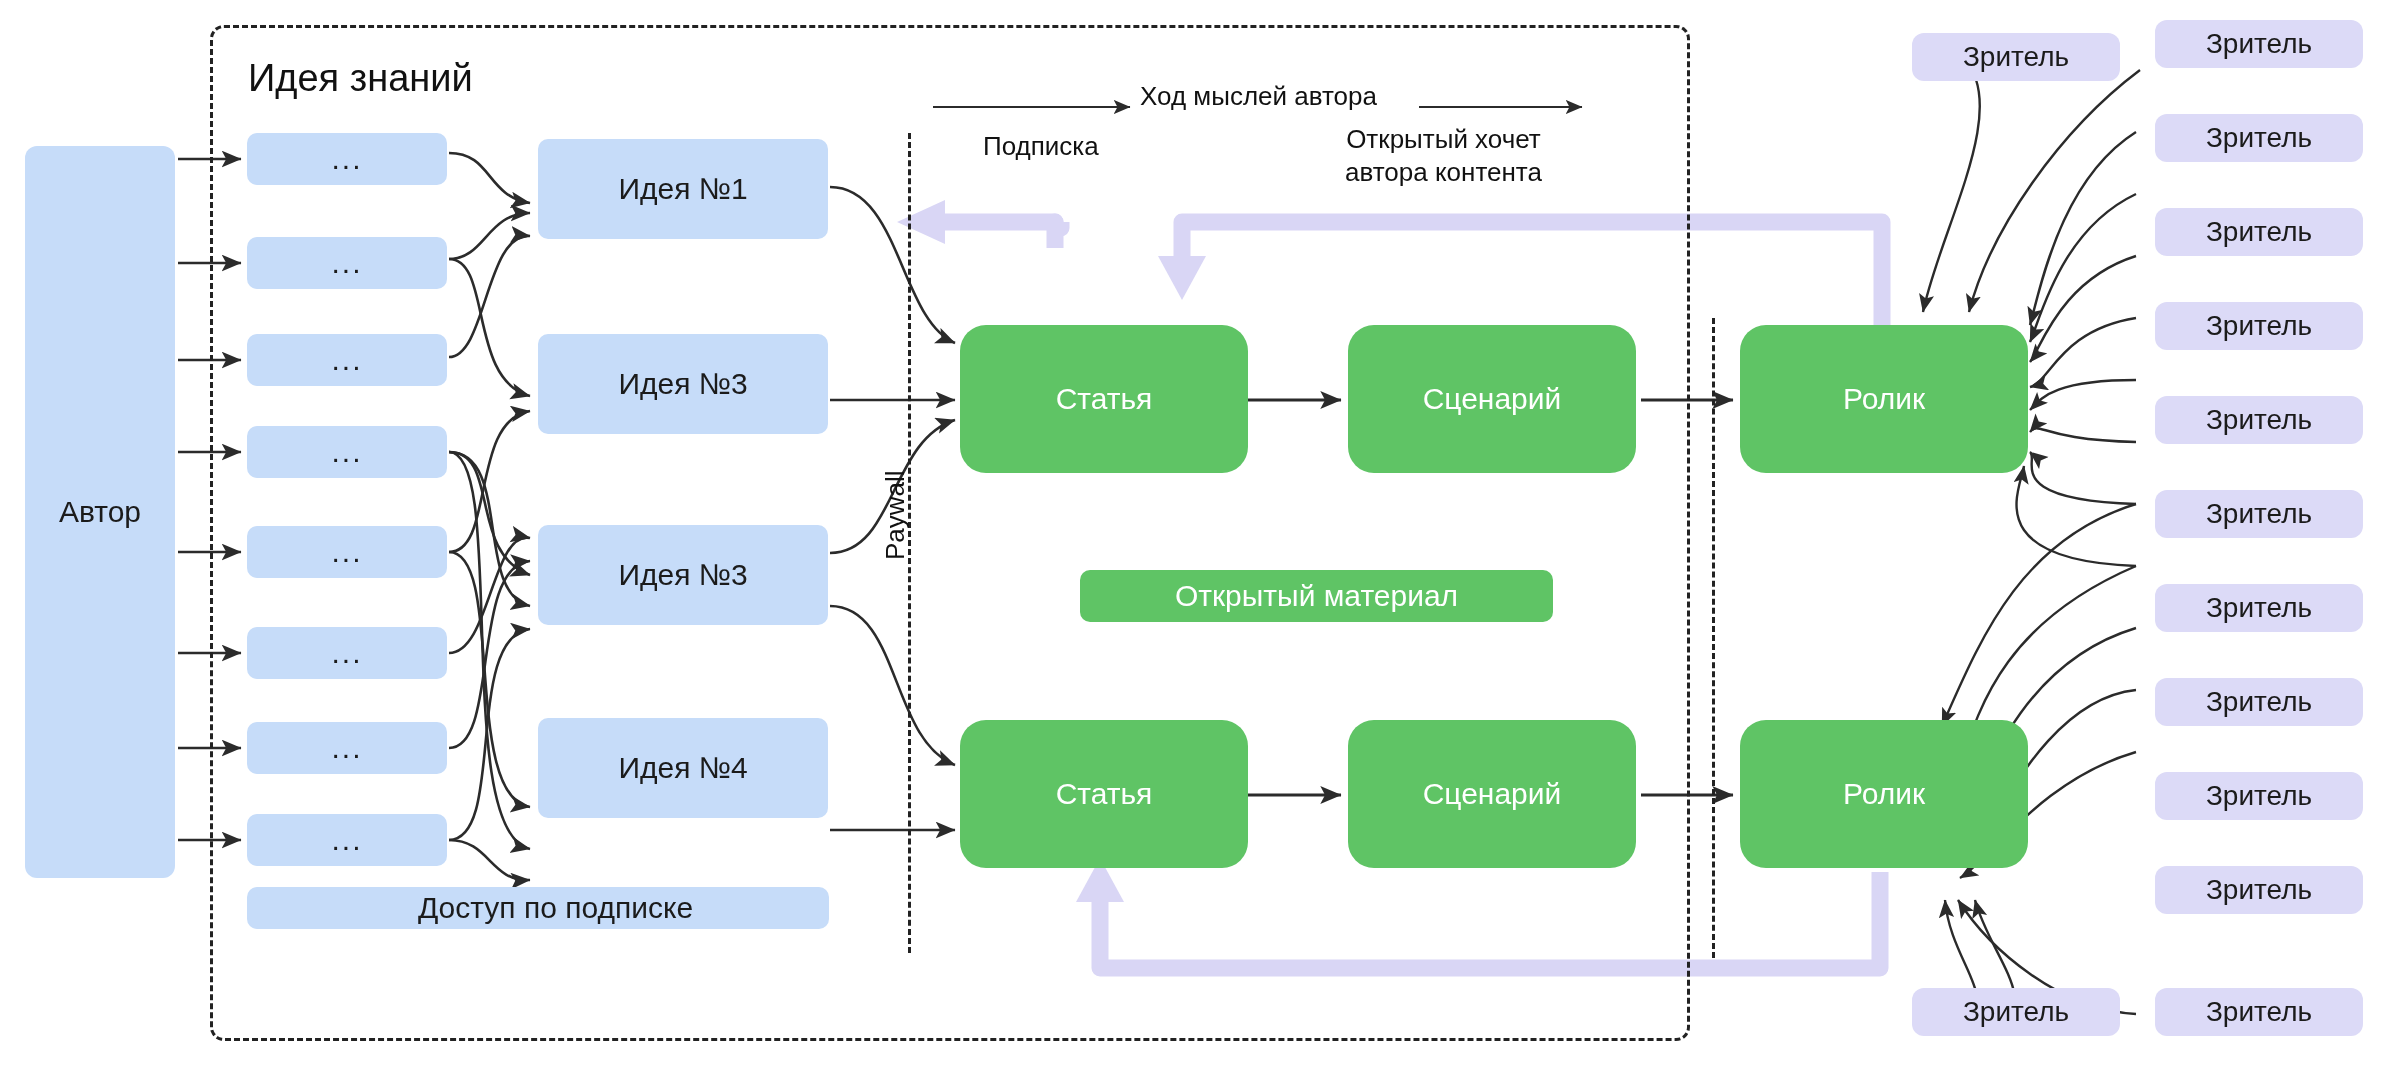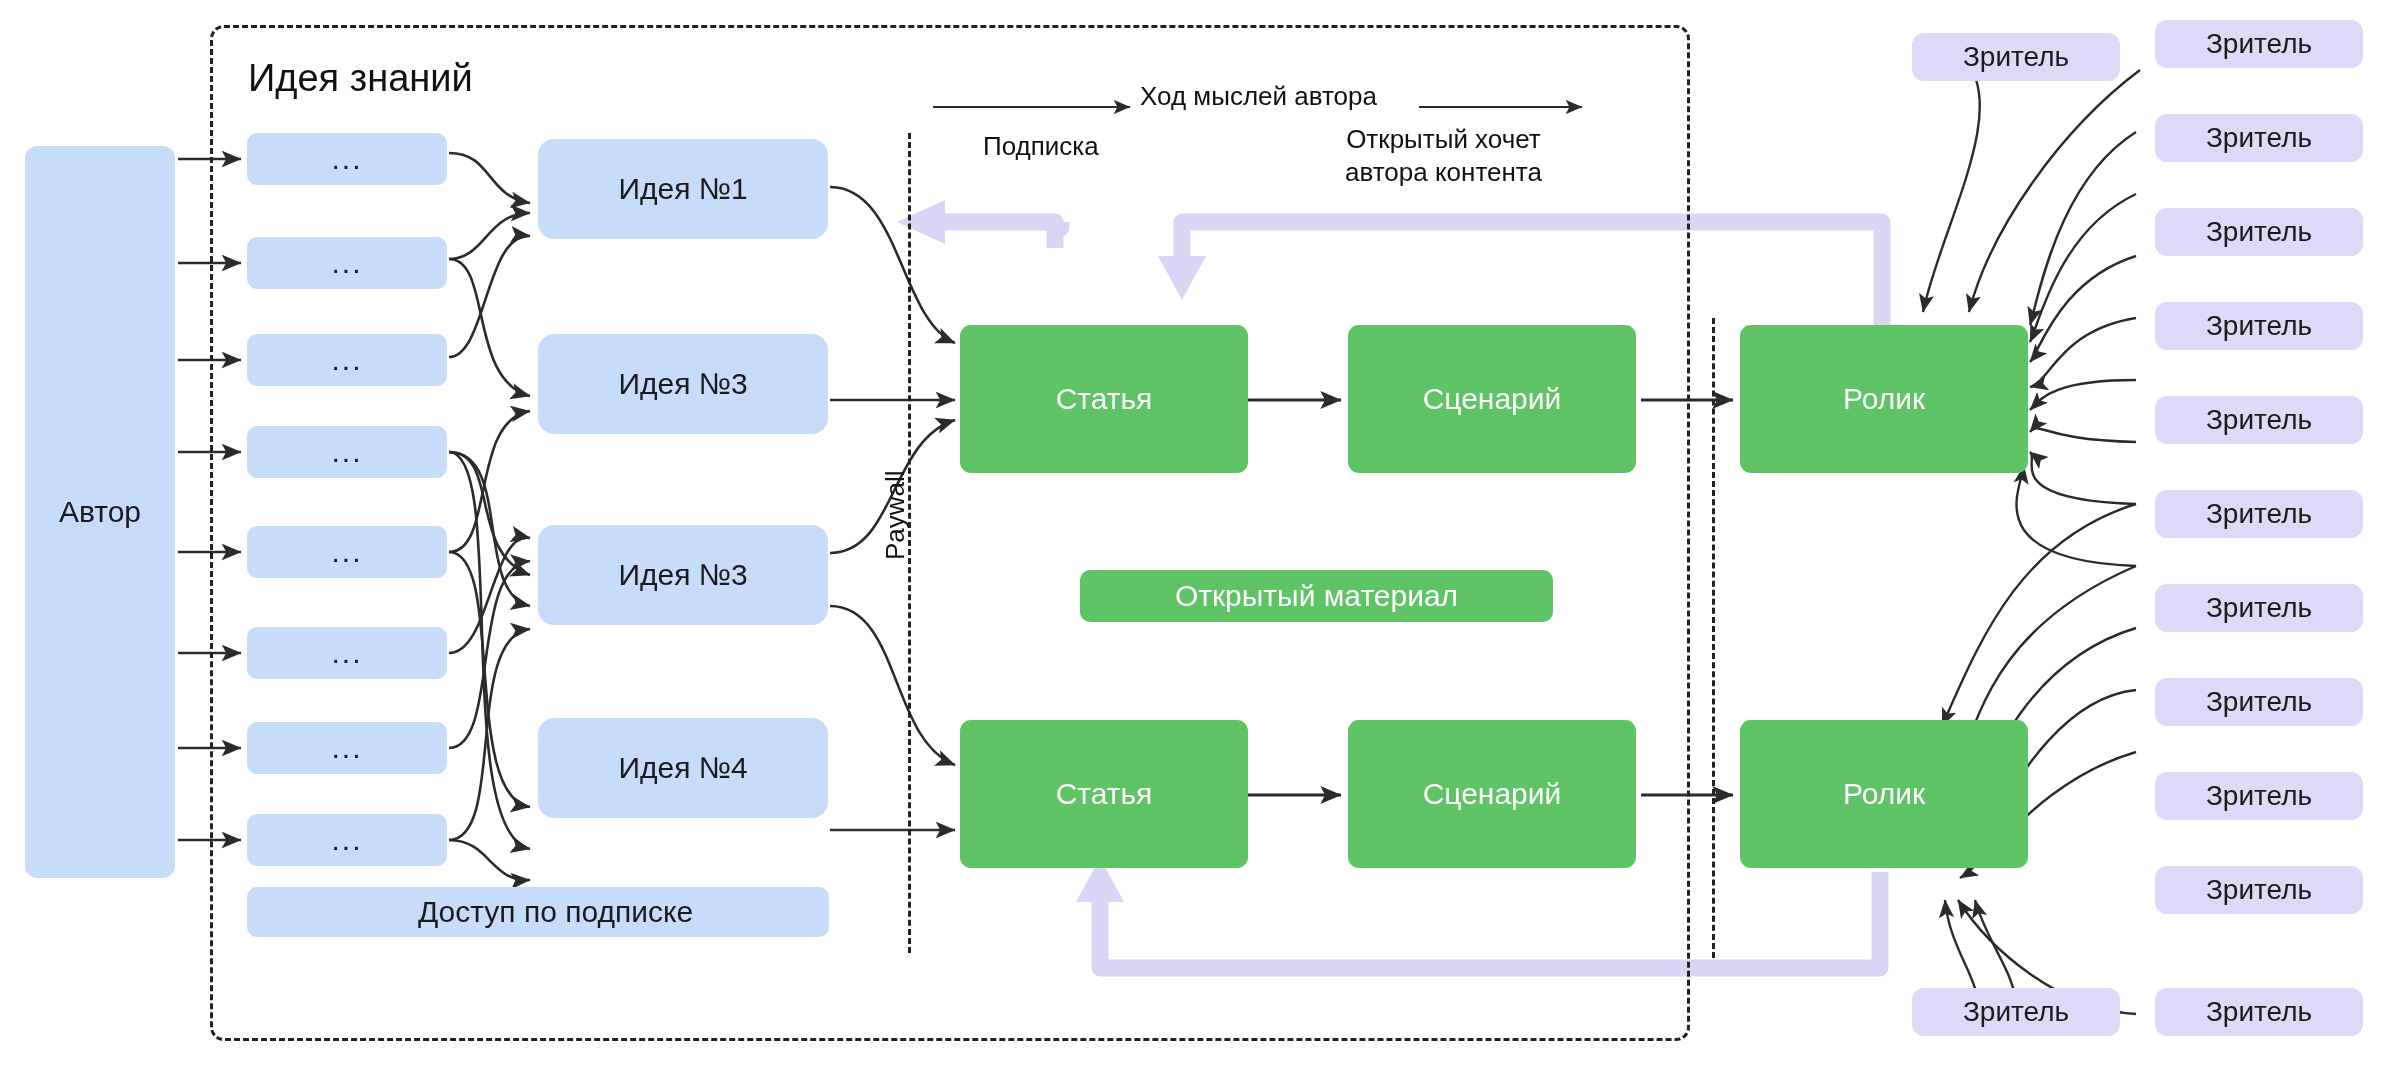--- a/index.html
+++ b/index.html
@@ -4,27 +4,27 @@
 <title>Content funnel diagram</title>
 <style>
   html,body{margin:0;padding:0;background:#ffffff;}
   body{font-family:"Liberation Sans","DejaVu Sans",sans-serif;}
   #stage{position:relative;width:2388px;height:1066px;background:#ffffff;overflow:hidden;}
   #wires{position:absolute;left:0;top:0;width:2388px;height:1066px;pointer-events:none;}
 
   .node{position:absolute;box-sizing:border-box;display:flex;align-items:center;justify-content:center;
         text-align:center;border-radius:10px;line-height:1.15;}
   .blue{background:#c6dcf9;color:#1b1b1b;}
-  .green{background:#5fc465;color:#ffffff;border-radius:11px;}
+  .green{background:#5fc465;color:#ffffff;border-radius:26px;}
   .lav{background:#dcdaf7;color:#1b1b1b;border-radius:12px;}
 
   .n-author{left:25px;top:146px;width:150px;height:732px;font-size:30px;border-radius:12px;}
   .n-src{left:247px;width:200px;height:52px;font-size:30px;border-radius:10px;letter-spacing:2px;}
-  .n-idea{left:538px;width:290px;height:100px;font-size:30px;border-radius:16px;text-align:right;}
-  .n-sub{left:247px;top:887px;width:582px;height:50px;font-size:30px;border-radius:10px;padding-left:35px;}
+  .n-idea{left:538px;width:290px;height:100px;font-size:30px;border-radius:10px;text-align:right;}
+  .n-sub{left:247px;top:887px;width:582px;height:42px;font-size:30px;border-radius:10px;padding-left:35px;}
   .n-green{width:288px;height:148px;font-size:30px;}
   .n-open{left:1080px;top:570px;width:473px;height:52px;font-size:30px;border-radius:10px;}
   .n-viewer{width:208px;height:48px;font-size:28px;}
 
   .kb-frame{position:absolute;left:210px;top:25px;width:1480px;height:1016px;
             border:3px dashed #222;border-radius:14px;box-sizing:border-box;}
   .paywall-line{position:absolute;left:908px;top:133px;width:0;height:820px;border-left:3px dashed #222;}
   .paywall-line2{position:absolute;left:1712px;top:318px;width:0;height:640px;border-left:3px dashed #222;}
   .kb-title{position:absolute;left:248px;top:57px;font-size:38px;color:#111;}
   .paywall-label{position:absolute;left:880px;top:560px;font-size:26px;color:#111;

